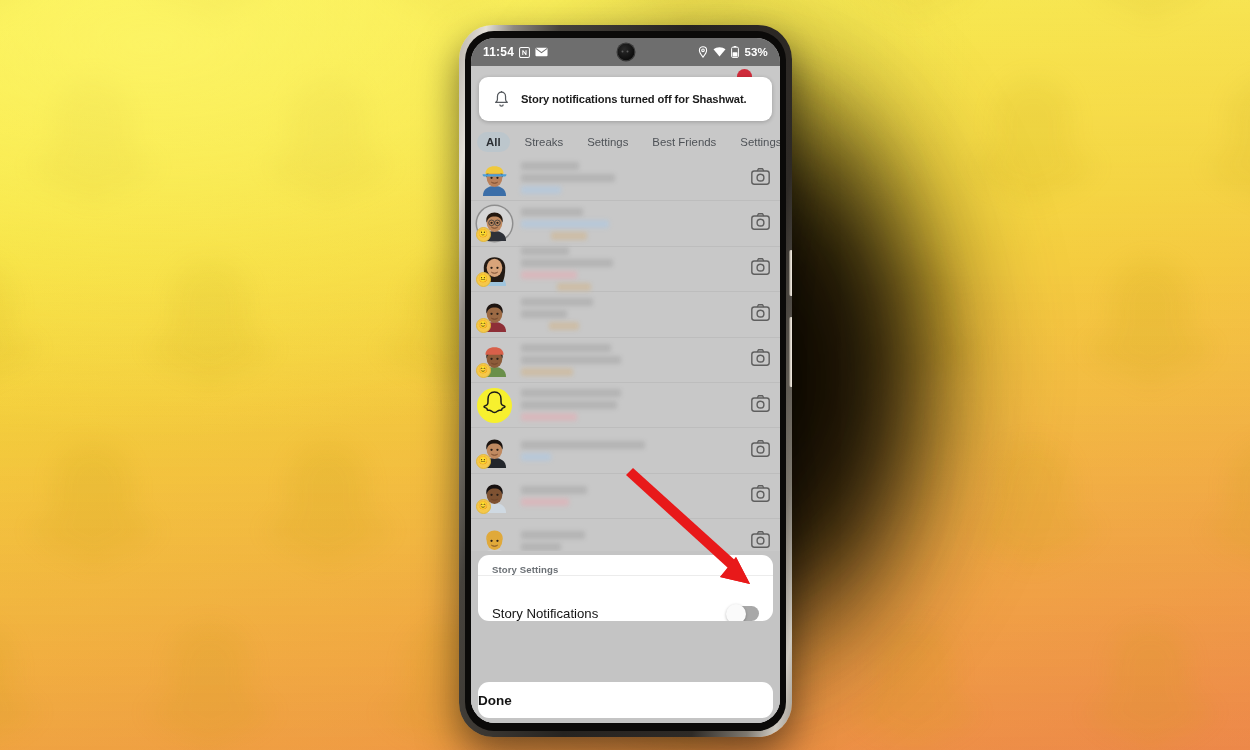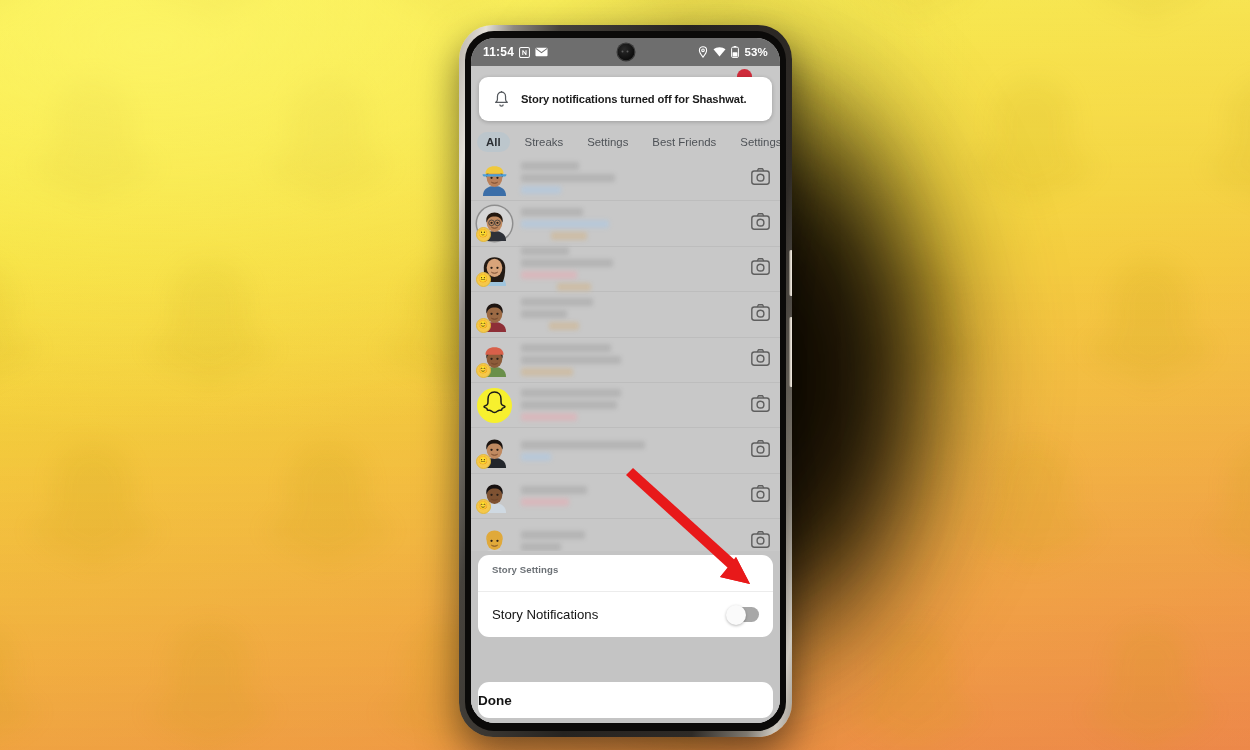--- a/index.html
+++ b/index.html
@@ -318,28 +318,28 @@
     left: 7px; right: 7px;
     top: 4px;
     background: #ffffff;
     border-radius: 11px;
     overflow: hidden;
   }
   .sheet-title {
     font-size: 9.6px;
     font-weight: bold;
     color: #6c7176;
-    padding: 9px 14px 16px;
+    padding: 9px 14px 0;
     border-bottom: 1px solid #ececec;
     letter-spacing: .1px;
   }
   .sheet-row {
     height: 45px;
     display: flex;
-    align-items: center;
+    align-items: flex-end;
     justify-content: space-between;
     padding: 0 14px;
     border-bottom: 1px solid #ececec;
   }
   .sheet-row:last-child { border-bottom: none; }
   .sheet-row-label {
     font-size: 13.2px;
     color: #121212;
   }
   .toggle {

